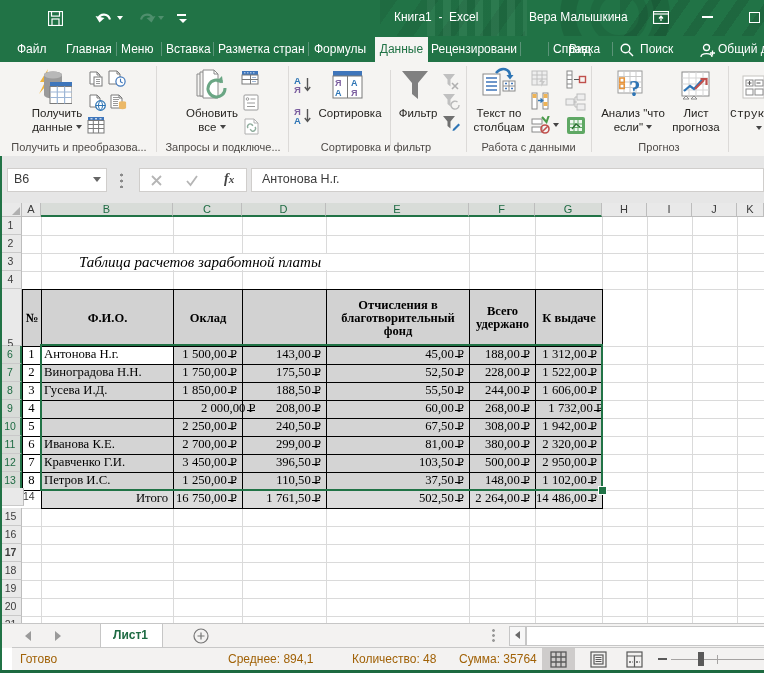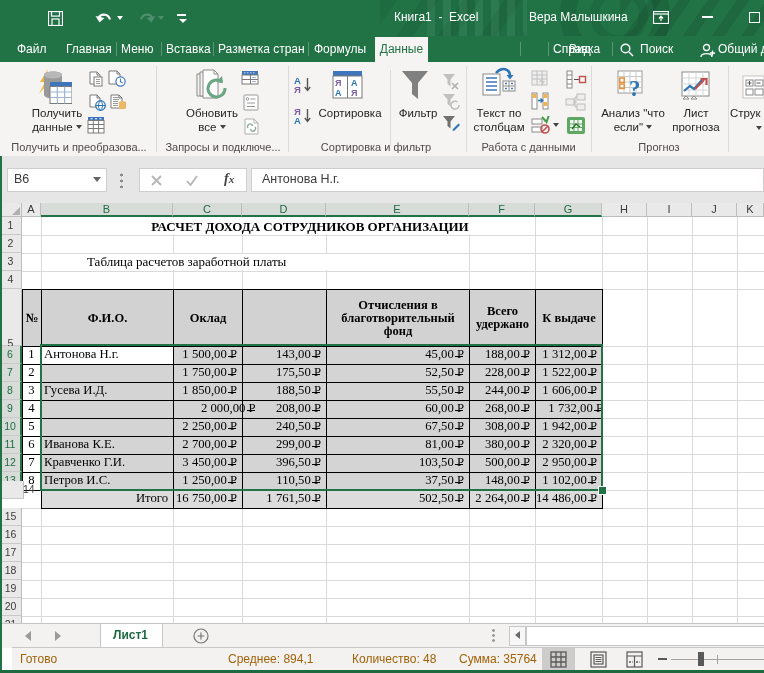--- a/index.html
+++ b/index.html
@@ -97,20 +97,21 @@
   <div class="rtab" style="left:66px;">Главная</div>
   <div class="tsep" style="left:116px;"></div>
   <div class="rtab" style="left:121px;">Меню</div>
   <div class="tsep" style="left:161px;"></div>
   <div class="rtab" style="left:166px;">Вставка</div>
   <div class="tsep" style="left:213px;"></div>
   <div class="rtab" style="left:218px;">Разметка стран</div>
   <div class="tsep" style="left:308px;"></div>
   <div class="rtab" style="left:314px;">Формулы</div>
   <div id="activetab">Данные</div>
+  <div class="rtab" style="left:431px;">Рецензировани</div>
   <div class="tsep" style="left:520px;"></div>
   <div class="rtab" style="left:524px;margin-left:45px;">Вид</div>
   <div class="tsep" style="left:548px;"></div>
   <div class="rtab" style="left:553px;">Справка</div>
   <div class="tsep" style="left:612px;"></div>
   <svg class="abs" style="left:620px;top:7px" width="14" height="14" viewBox="0 0 14 14">
     <circle cx="5.5" cy="5.5" r="4.3" fill="none" stroke="#fff" stroke-width="1.4"></circle>
     <line x1="9" y1="9" x2="13" y2="13" stroke="#fff" stroke-width="1.4"></line>
   </svg>
   <div class="rtab" style="left:640px;">Поиск</div>
@@ -320,21 +321,21 @@
 
   <svg class="abs" style="left:742px;top:10px" width="22" height="30" viewBox="0 0 22 30">
     <rect x="1" y="4" width="21" height="22" fill="#fff" stroke="#c6c3c0"></rect>
     <rect x="4" y="8" width="7" height="6" fill="none" stroke="#8a8a8a"></rect>
     <path d="M5.5 11 h4 M7.5 9 v4" stroke="#555"></path>
     <rect x="13" y="8" width="8" height="6" fill="none" stroke="#8a8a8a"></rect>
     <path d="M14.5 11 h4" stroke="#555"></path>
     <rect x="4" y="17" width="7" height="6" fill="none" stroke="#8a8a8a"></rect>
     <rect x="13" y="17" width="8" height="6" fill="none" stroke="#8a8a8a"></rect>
   </svg>
-  <div class="btxt" style="left:730px;top:45px;width:34px;overflow:hidden;text-align:left;">Струк</div>
+  <div class="btxt" style="left:730px;top:45px;width:34px;overflow:hidden;text-align:left;font-family:Liberation Mono, monospace;">Струк</div>
   <div class="abs" style="left:756px;top:64px;width:0;height:0;border-left:3px solid transparent;border-right:3px solid transparent;border-top:4px solid #444;"></div>
 </div>
 <div class="abs" id="fbar">
   <div class="fbox" style="left:7px;width:100px;"></div>
   <div class="abs" style="left:14px;top:16px;font-size:12.5px;color:#3b3b3b;">B6</div>
   <div class="abs" style="left:93px;top:21px;width:0;height:0;border-left:4.5px solid transparent;border-right:4.5px solid transparent;border-top:5px solid #666;"></div>
   <div class="abs" style="left:120px;top:16px;width:3px;height:16px;
       background:radial-gradient(circle 1.5px, #8a8a8a 1.4px, transparent 1.6px) 0 0/3px 6px repeat-y;"></div>
   <div class="fbox" style="left:139px;width:108px;"></div>
   <svg class="abs" style="left:150px;top:18px" width="13" height="13" viewBox="0 0 13 13">
@@ -371,22 +372,21 @@
 <div class="ghl" style="left:22px;top:251px;width:742px;"></div>
 <div class="ghl" style="left:22px;top:269px;width:742px;"></div>
 <div class="ghl" style="left:22px;top:287px;width:742px;"></div>
 <div class="ghl" style="left:22px;top:305px;width:742px;"></div>
 <div class="ghl" style="left:22px;top:323px;width:742px;"></div>
 <div class="ghl" style="left:22px;top:341px;width:742px;"></div>
 <div class="ghl" style="left:22px;top:359px;width:742px;"></div>
 <div class="ghl" style="left:22px;top:377px;width:742px;"></div>
 <div class="ghl" style="left:22px;top:395px;width:742px;"></div>
 <div class="ghl" style="left:22px;top:413px;width:742px;"></div>
-<div class="abs" style="left:145px;top:15px;width:330px;height:16px;background:#fff;font-family:'Liberation Serif',serif;font-weight:bold;font-size:13px;text-align:center;line-height:17px;white-space:nowrap;">РАСЧЕТ ДОХОДА СОТРУДНИКОВ ОРГАНИЗАЦИИ</div>
-<div class="abs" style="left:54px;top:51px;width:250px;height:16px;background:#fff;font-family:'Liberation Serif',serif;font-size:13px;line-height:16px;white-space:nowrap;padding-left:33px;">Таблица расчетов заработной платы</div>
+<div class="abs" style="left:46px;top:51px;width:250px;height:16px;background:#fff;font-family:'Liberation Serif',serif;font-style:italic;font-size:15px;line-height:16px;white-space:nowrap;padding-left:33px;">Таблица расчетов заработной платы</div>
 <div class="abs" style="left:22px;top:86px;width:580px;height:57px;background:#d2d2d2;"></div>
 <div class="abs" style="left:41px;top:143px;width:561px;height:144px;background:#d4d4d4;"></div>
 <div class="abs" style="left:22px;top:143px;width:19px;height:144px;background:#fff;"></div>
 <div class="abs" style="left:41px;top:143px;width:132px;height:18px;background:#fff;"></div>
 <div class="abs" style="left:41px;top:287px;width:561px;height:18px;background:#dcdcdc;"></div>
 <div class="blkv" style="left:22px;top:86px;height:201px;"></div>
 <div class="blkv" style="left:41px;top:86px;height:219px;"></div>
 <div class="blkv" style="left:173px;top:86px;height:219px;"></div>
 <div class="blkv" style="left:242px;top:86px;height:219px;"></div>
 <div class="blkv" style="left:326px;top:86px;height:219px;"></div>
@@ -411,20 +411,21 @@
 <div class="hc" style="left:470px;top:87px;width:65px;height:56px;">Всего<br>удержано</div>
 <div class="hc" style="left:536px;top:87px;width:66px;height:56px;">К выдаче</div>
 <div class="tc" style="left:22px;top:143px;width:19px;text-align:center;">1</div>
 <div class="tc" style="left:44px;top:143px;width:128px;">Антонова Н.г.</div>
 <div class="tc rt" style="left:173px;top:143px;width:68px;">1 500,00&nbsp;<span class="rub">Р</span></div>
 <div class="tc rt" style="left:242px;top:143px;width:83px;">143,00&nbsp;<span class="rub">Р</span></div>
 <div class="tc rt" style="left:326px;top:143px;width:142px;">45,00&nbsp;<span class="rub">Р</span></div>
 <div class="tc rt" style="left:469px;top:143px;width:65px;">188,00&nbsp;<span class="rub">Р</span></div>
 <div class="tc rt" style="left:535px;top:143px;width:66px;">1 312,00&nbsp;<span class="rub">Р</span></div>
 <div class="tc" style="left:22px;top:161px;width:19px;text-align:center;">2</div>
+<div class="tc" style="left:44px;top:161px;width:128px;">Виноградова Н.Н.</div>
 <div class="tc rt" style="left:173px;top:161px;width:68px;">1 750,00&nbsp;<span class="rub">Р</span></div>
 <div class="tc rt" style="left:242px;top:161px;width:83px;">175,50&nbsp;<span class="rub">Р</span></div>
 <div class="tc rt" style="left:326px;top:161px;width:142px;">52,50&nbsp;<span class="rub">Р</span></div>
 <div class="tc rt" style="left:469px;top:161px;width:65px;">228,00&nbsp;<span class="rub">Р</span></div>
 <div class="tc rt" style="left:535px;top:161px;width:66px;">1 522,00&nbsp;<span class="rub">Р</span></div>
 <div class="tc" style="left:22px;top:179px;width:19px;text-align:center;">3</div>
 <div class="tc" style="left:44px;top:179px;width:128px;">Гусева И.Д.</div>
 <div class="tc rt" style="left:173px;top:179px;width:68px;">1 850,00&nbsp;<span class="rub">Р</span></div>
 <div class="tc rt" style="left:242px;top:179px;width:83px;">188,50&nbsp;<span class="rub">Р</span></div>
 <div class="tc rt" style="left:326px;top:179px;width:142px;">55,50&nbsp;<span class="rub">Р</span></div>
@@ -490,24 +491,24 @@
 <div class="rowh" style="top:68px;height:18px;line-height:17px;">4</div>
 <div class="rowh" style="top:86px;height:57px;line-height:108px;">5</div>
 <div class="rowh sel" style="top:143px;height:18px;line-height:17px;">6</div>
 <div class="rowh sel" style="top:161px;height:18px;line-height:17px;">7</div>
 <div class="rowh sel" style="top:179px;height:18px;line-height:17px;">8</div>
 <div class="rowh sel" style="top:197px;height:18px;line-height:17px;">9</div>
 <div class="rowh sel" style="top:215px;height:18px;line-height:17px;">10</div>
 <div class="rowh sel" style="top:233px;height:18px;line-height:17px;">11</div>
 <div class="rowh sel" style="top:251px;height:18px;line-height:17px;">12</div>
 <div class="rowh sel" style="top:269px;height:18px;line-height:17px;">13</div>
-<div class="rowh" style="top:278px;height:18px;line-height:17px;padding-left:23px;">14</div>
+<div class="rowh" style="top:285px;height:18px;line-height:17px;padding-left:23px;">14</div>
 <div class="rowh" style="top:305px;height:18px;line-height:17px;">15</div>
 <div class="rowh" style="top:323px;height:18px;line-height:17px;">16</div>
-<div class="rowh" style="top:341px;height:18px;line-height:17px;">17</div>
+<div class="rowh" style="top:341px;height:18px;line-height:17px;font-weight:bold;">17</div>
 <div class="rowh" style="top:359px;height:18px;line-height:17px;">18</div>
 <div class="rowh" style="top:377px;height:18px;line-height:17px;">19</div>
 <div class="rowh" style="top:395px;height:18px;line-height:17px;">20</div>
 <div class="rowh" style="top:413px;height:18px;line-height:17px;">21</div>
 </div>
 <div class="abs" id="sheetbar">
   <div class="abs" style="left:25px;top:7px;width:0;height:0;border-top:5px solid transparent;border-bottom:5px solid transparent;border-right:6px solid #9a9a9a;"></div>
   <div class="abs" style="left:55px;top:7px;width:0;height:0;border-top:5px solid transparent;border-bottom:5px solid transparent;border-left:6px solid #9a9a9a;"></div>
   <div class="abs" style="left:100px;top:0;width:61px;height:23px;background:#fff;border-left:1px solid #c6c6c6;border-right:1px solid #c6c6c6;border-bottom:3px solid #217346;box-sizing:content-box;"></div>
   <div class="abs" style="left:100px;top:4px;width:61px;text-align:center;font-size:12px;font-weight:bold;color:#1e6b43;">Лист1</div>

